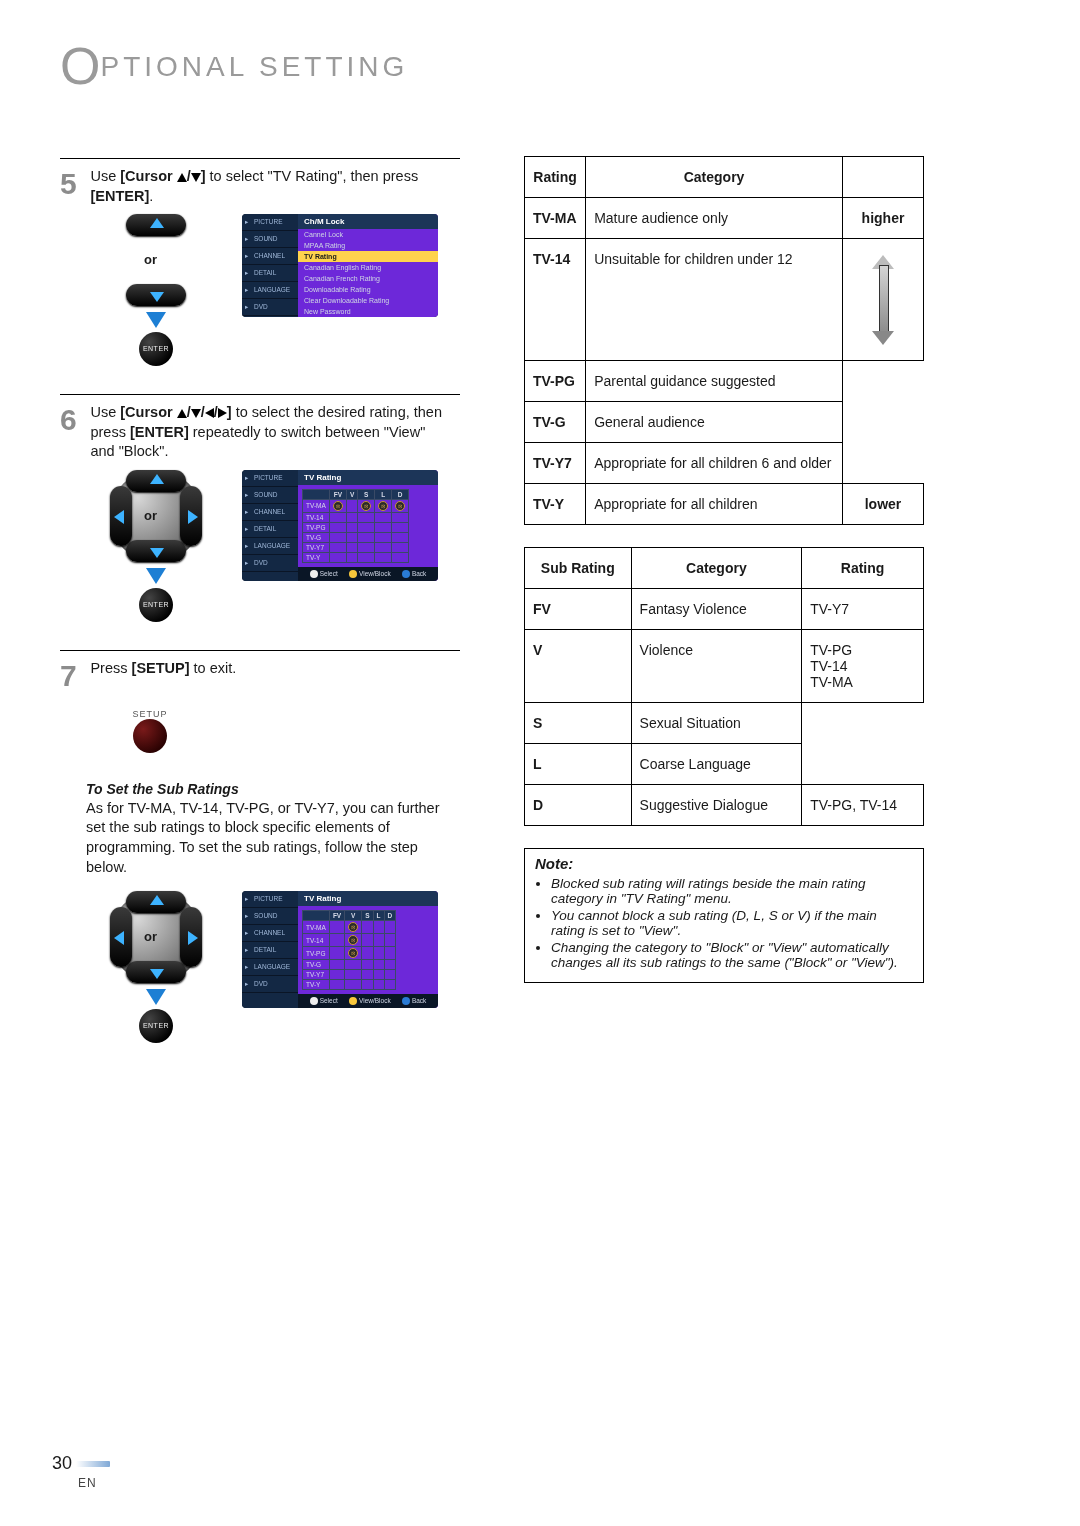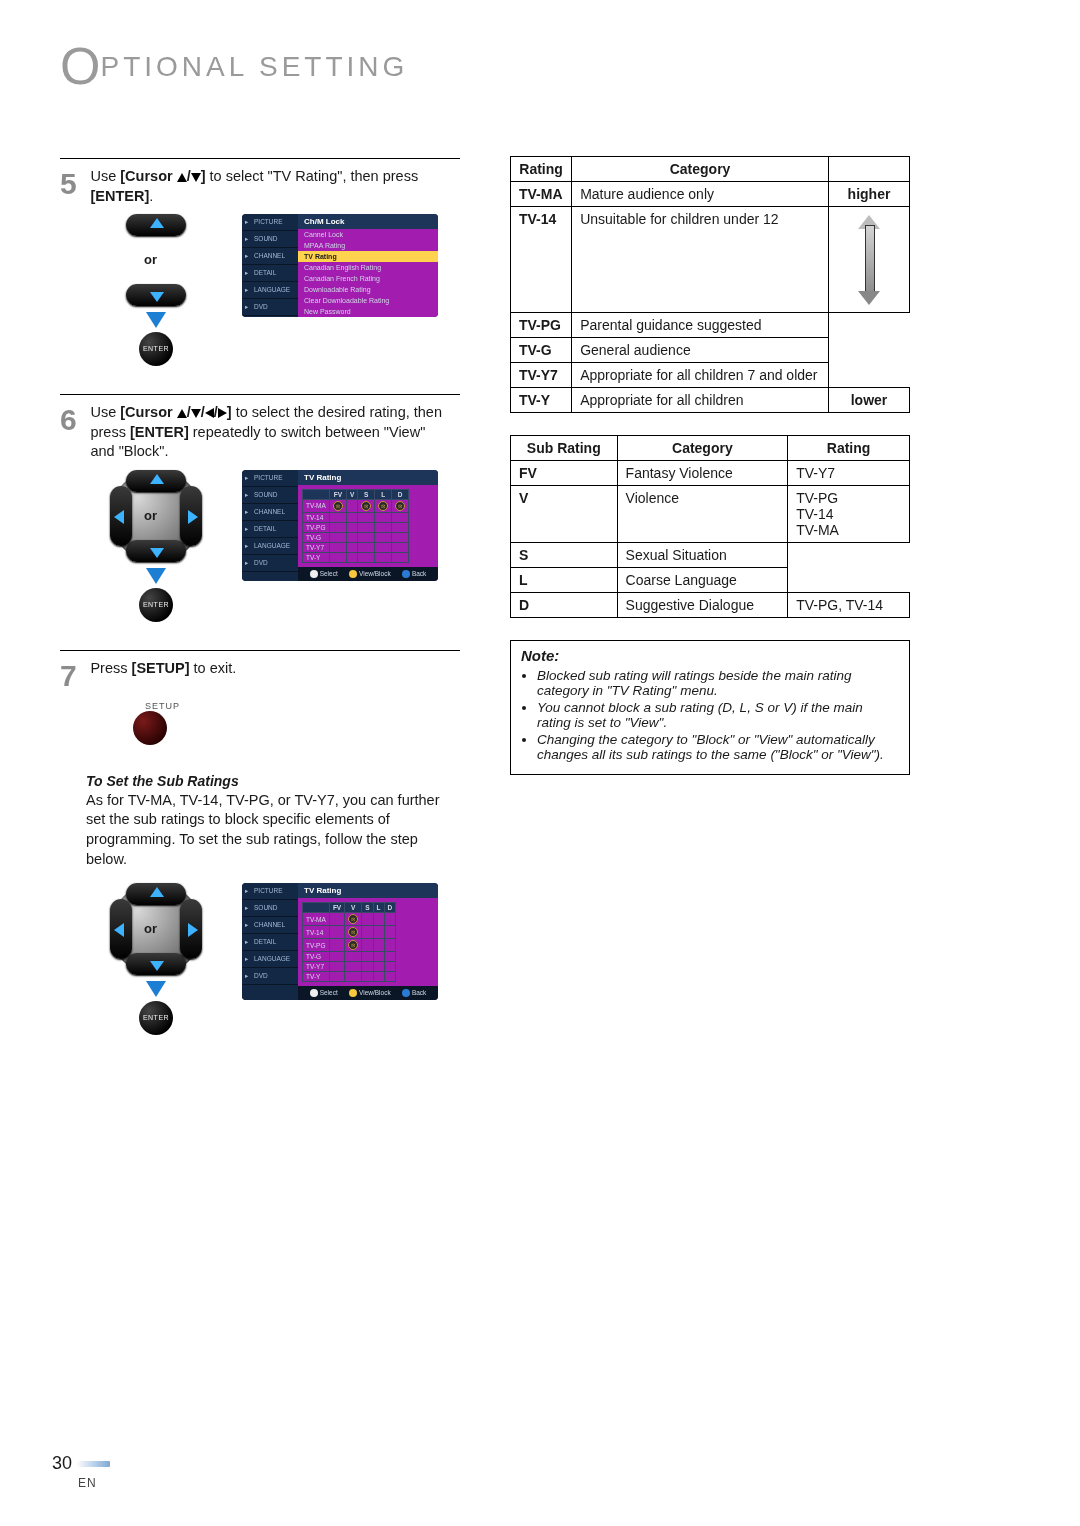--- a/index.html
+++ b/index.html
@@ -37,21 +37,21 @@
     font-weight: 700;
     color: #fff;
     padding: 2px 10px;
     border-radius: 8px;
     background: #7a7a7a;
     text-shadow: -1px -1px 0 #4a4a4a, 1px 1px 0 #bdbdbd;
   }
 
   .columns {
     display: flex;
-    gap: 50px;
+    gap: 64px;
     margin-top: 60px;
   }
   .col-left { width: 400px; }
   .col-right { width: 400px; }
 
   .step-block { margin-bottom: 28px; }
   .step-num {
     display: inline-block;
     font-size: 30px;
     font-weight: 800;
@@ -164,21 +164,21 @@
   }
   .osd-tab {
     padding: 4px 3px;
     border-bottom: 1px solid #0a1526;
     font-size: 6.5px;
     color: #9fb7d8;
   }
   .osd-tab .ico { display:inline-block; width:9px; }
   .osd-body {
     flex: 1;
-    background: #a21caf;
+    background: #6d28d9;
     padding: 0;
   }
   .osd-title {
     background: #1c3558;
     padding: 3px 6px;
     font-size: 8px;
     color: #fff;
     font-weight: 600;
   }
   .osd-item {
@@ -228,21 +228,21 @@
   }
 
   
   table.rt {
     border-collapse: collapse;
     width: 100%;
     font-size: 14px;
   }
   table.rt th, table.rt td {
     border: 1.5px solid #000;
-    padding: 4px 8px;
+    padding: 12px 8px;
     vertical-align: top;
   }
   table.rt th { font-weight:700; text-align:center; }
   .arrow-cell { text-align:center; position:relative; width:60px; }
   .big-arrow {
     display:inline-block;
     width: 22px;
     height: 90px;
     position: relative;
     margin-top: 4px;
@@ -495,21 +495,21 @@
           </div>
         </div>
       </div>
 
       <div class="step-block">
         <hr class="steprule">
         <span class="step-num">7</span>
         <span class="step-text">
           <span>Press </span><b>[SETUP]</b><span> to exit.</span>
         </span>
-        <div style="margin-left:60px; margin-top:8px; text-align:right; width:60px;">
+        <div style="margin-left:60px; margin-top:16px; text-align:center; width:60px;">
           <div class="btn-label">SETUP</div>
           <div class="btn-circ" style="background:radial-gradient(circle at 30% 30%,#7a1a1a,#2a0202 75%);"></div>
         </div>
       </div>
 
       <div class="subhead">To Set the Sub Ratings</div>
       <div class="para">As for TV-MA, TV-14, TV-PG, or TV-Y7, you can further set the sub ratings to block specific elements of programming. To set the sub ratings, follow the step below.</div>
 
       <div class="fig-row">
         <div class="remote">
@@ -659,21 +659,21 @@
           </tbody>
           <tbody>
             <tr>
               <td class="hl">TV-G</td>
               <td>General audience</td>
             </tr>
           </tbody>
           <tbody>
             <tr>
               <td class="hl">TV-Y7</td>
-              <td>Appropriate for all children 7 and older</td>
+              <td>Appropriate for all children 6 and older</td>
             </tr>
           </tbody>
           <tbody>
             <tr>
               <td class="hl">TV-Y</td>
               <td>Appropriate for all children</td>
               <td class="arrow-cell hl">lower</td>
             </tr>
           </tbody>
         </table>

